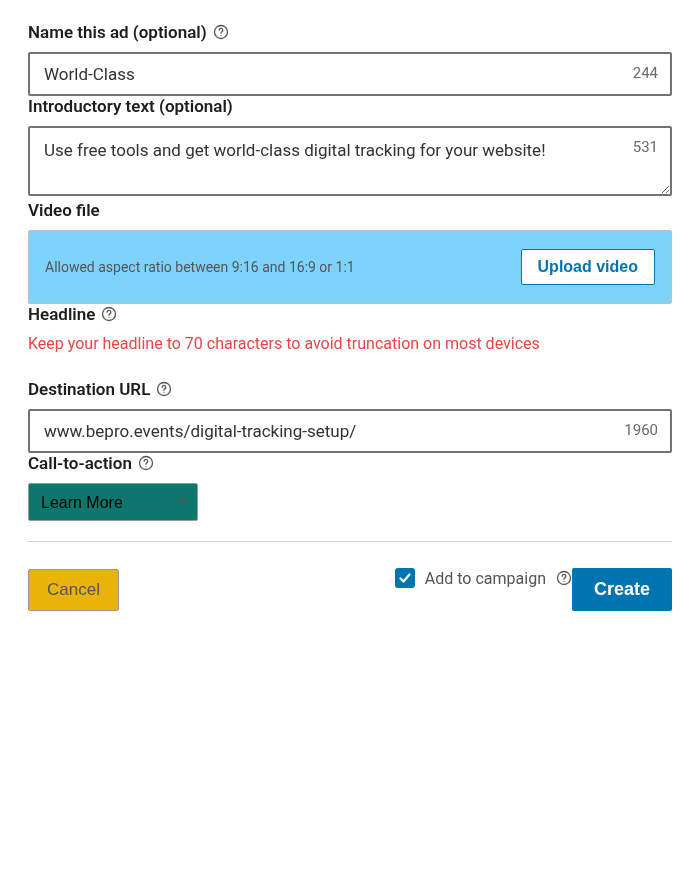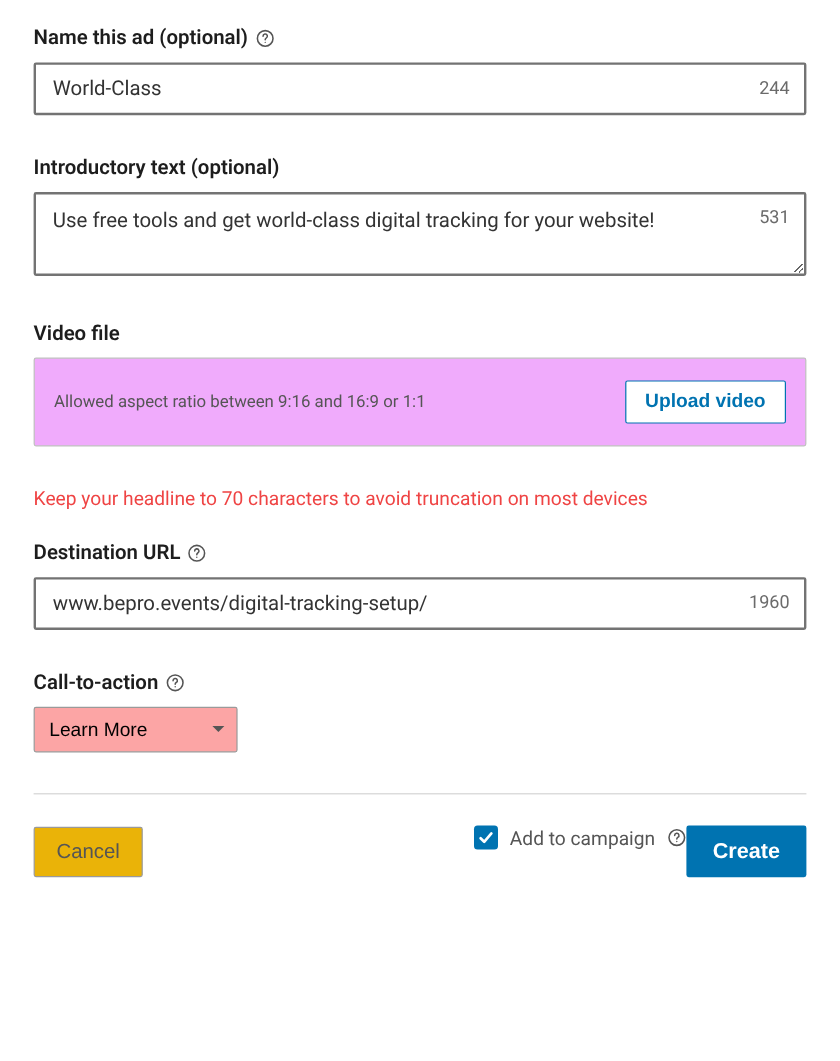--- a/index.html
+++ b/index.html
@@ -4,21 +4,21 @@
 <style>
   * { box-sizing: border-box; }
   html, body { margin: 0; padding: 0; }
   body {
     font-family: -apple-system, BlinkMacSystemFont, "Segoe UI", Roboto, Helvetica, Arial, sans-serif;
     background: #ffffff;
     color: #1d1d1d;
     width: 700px;
     padding: 22px 28px 30px 28px;
   }
-  .field { margin-bottom: 34px; }
+  .field { }
   .field.tight { margin-bottom: 26px; }
   .label-row {
     display: flex;
     align-items: center;
     gap: 6px;
     margin-bottom: 10px;
   }
   .label {
     font-weight: 600;
     font-size: 17px;
@@ -62,21 +62,21 @@
     color: #6b6b6b;
     pointer-events: none;
   }
   .hint {
     margin-top: 6px;
     font-size: 16px;
     color: #ef4444;
   }
   .video-box {
     border: 1px solid #bfbfbf;
-    background: #f0abfc;
+    background: #7dd3fc;
     border-radius: 2px;
     padding: 18px 16px;
     display: flex;
     align-items: center;
     justify-content: space-between;
   }
   .video-hint { font-size: 14px; color: #555; }
   .upload-btn {
     border: 1px solid #0073b1;
     background: #fff;
@@ -89,21 +89,21 @@
   }
   .select-wrap {
     position: relative;
     width: 170px;
   }
   .select {
     width: 100%;
     height: 38px;
     border: 1px solid #9a9a9a;
     border-radius: 2px;
-    background: #fca5a5;
+    background: #0f766e;
     font-size: 16px;
     padding: 0 48px 0 12px;
     appearance: none;
     -webkit-appearance: none;
     cursor: pointer;
   }
   .select-caret {
     position: absolute;
     right: 10px;
     top: 50%;
@@ -197,20 +197,30 @@
   <div class="label-row">
     <span class="label">Video file</span>
   </div>
   <div class="video-box">
     <span class="video-hint">Allowed aspect ratio between 9:16 and 16:9 or 1:1</span>
     <button class="upload-btn">Upload video</button>
   </div>
 </div>
 
 <div class="field tight">
+  <div class="label-row">
+    <span class="label">Headline</span>
+    <span class="help-icon">
+      <svg viewBox="0 0 16 16" width="16" height="16" fill="none" stroke="currentColor" stroke-width="1.3">
+          <circle cx="8" cy="8" r="6.5"></circle>
+          <path d="M6.2 6.2a1.8 1.8 0 1 1 2.6 1.6c-.6.3-.8.7-.8 1.4" stroke-linecap="round"></path>
+          <circle cx="8" cy="11.3" r="0.6" fill="currentColor" stroke="none"></circle>
+        </svg>
+    </span>
+  </div>
   <div class="hint">Keep your headline to 70 characters to avoid truncation on most devices</div>
 </div>
 
 <div class="field">
   <div class="label-row">
     <span class="label">Destination URL</span>
     <span class="help-icon">
       <svg viewBox="0 0 16 16" width="16" height="16" fill="none" stroke="currentColor" stroke-width="1.3">
           <circle cx="8" cy="8" r="6.5"></circle>
           <path d="M6.2 6.2a1.8 1.8 0 1 1 2.6 1.6c-.6.3-.8.7-.8 1.4" stroke-linecap="round"></path>

